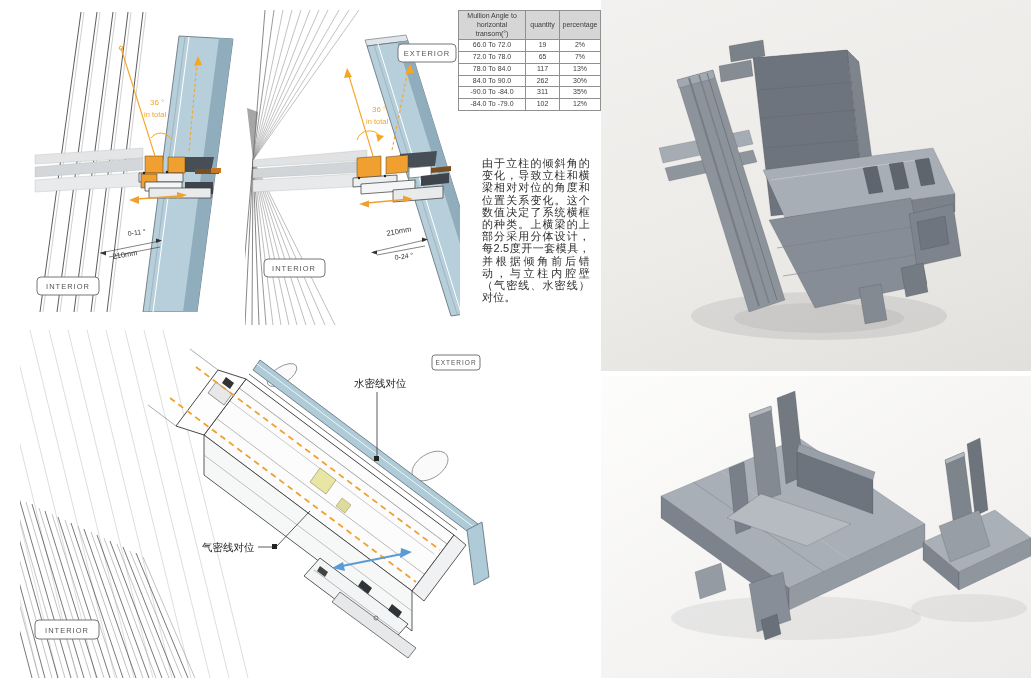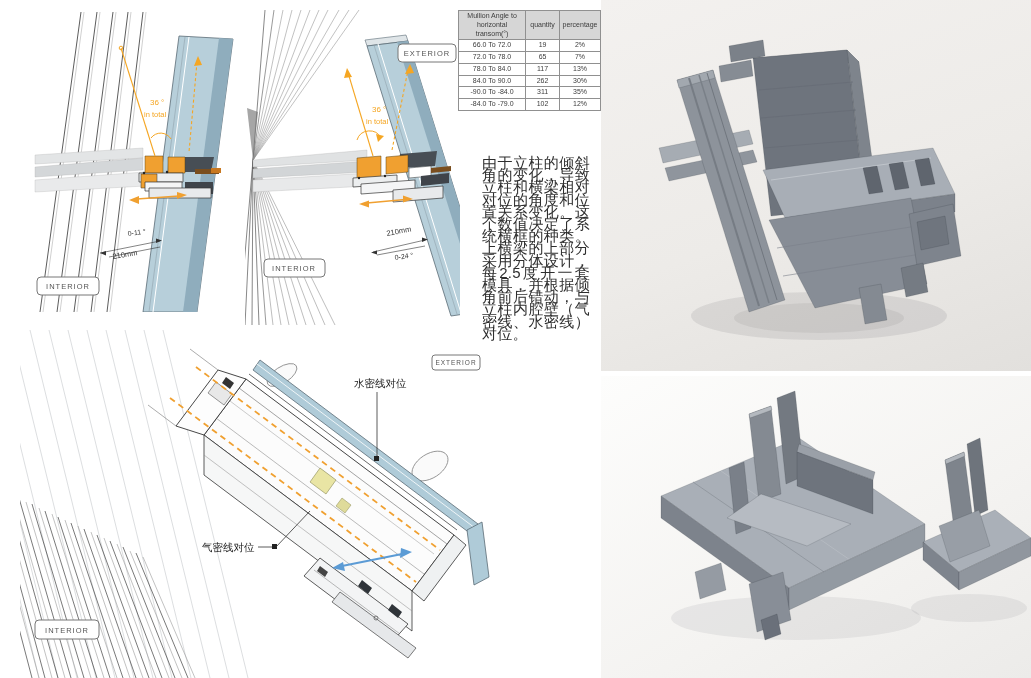--- a/index.html
+++ b/index.html
@@ -5,21 +5,21 @@
   html,body{margin:0;padding:0;background:#fff;}
   #canvas{position:relative;width:1031px;height:678px;background:#ffffff;overflow:hidden;
           font-family:"Liberation Sans",sans-serif;}
   .abs{position:absolute;}
   
   #angle-table{border-collapse:collapse;width:143px;background:#fff;border:1px solid #777;
                font-family:"Liberation Sans",sans-serif;font-size:7px;line-height:1.25;color:#3c3c3c;}
   #angle-table th,#angle-table td{border:1px solid #909090;text-align:center;padding:1px 2px;font-weight:normal;}
   #angle-table th{background:#d6d6d6;}
   
-  #notes{width:108px;font-size:15px;line-height:12.2px;color:#2e2e2e;text-align:justify;
+  #notes{width:108px;font-size:11px;line-height:12.2px;color:#2e2e2e;text-align:justify;
          letter-spacing:0.2px;word-break:break-all;}
   svg text{font-family:"Liberation Sans",sans-serif;}
   .lbl-box{fill:#ffffff;stroke:#777;stroke-width:1;}
   .lbl-txt{font-size:7.5px;fill:#555;letter-spacing:1px;}
   .dim-txt{font-size:7px;fill:#333;}
   .org-txt{font-size:8px;fill:#F5A623;}
   .zh-txt{font-size:10.5px;fill:#222;}
 </style>
 </head>
 <body>

